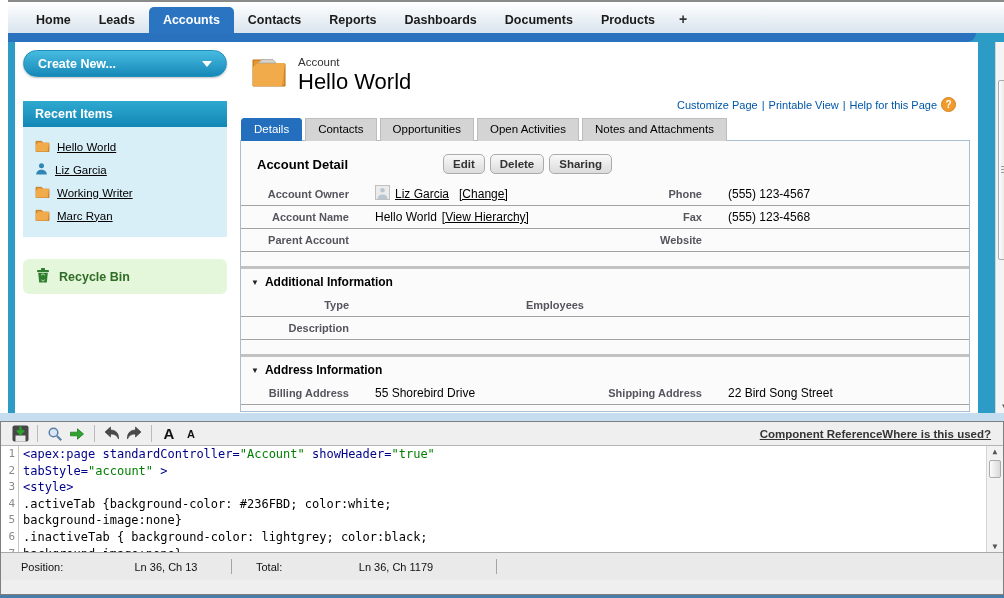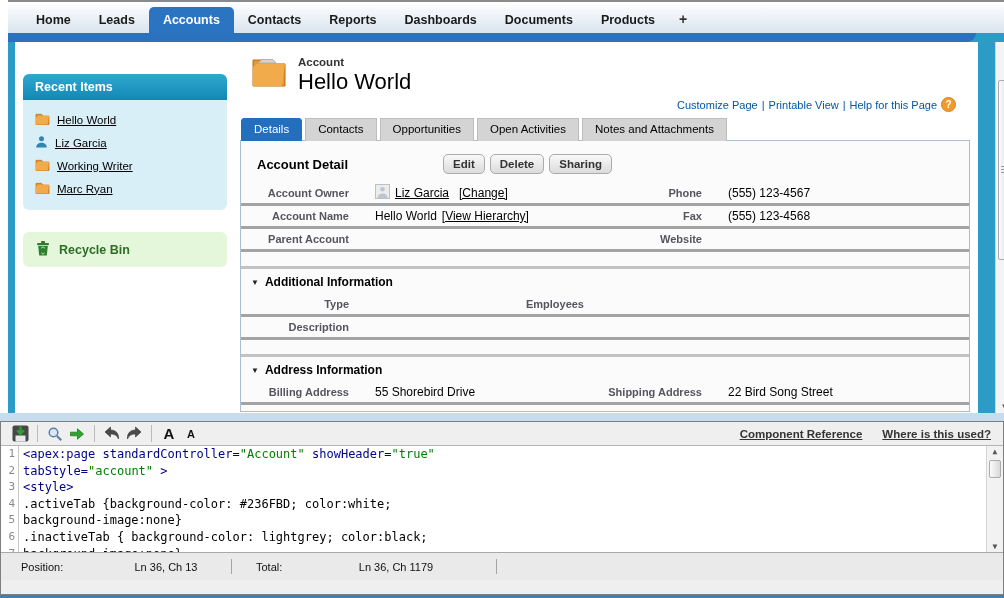--- a/index.html
+++ b/index.html
@@ -33,55 +33,55 @@
              font-size:8px; color:#555; }
 
   
   .sidebar { position:absolute; top:0; left:0; width:218px; height:100%; padding:8px 6px 0 8px; }
   .create-new { height:27px; border-radius:14px; border:1px solid #1E8FBC;
                 background:linear-gradient(#47BCE0,#1688B8); color:#fff; font-weight:bold;
                 font-size:12.5px; display:flex; align-items:center; justify-content:space-between;
                 padding:0 14px; cursor:pointer; box-shadow:0 1px 2px rgba(0,0,0,.25); }
   .dd-arrow { width:0; height:0; border-left:5px solid transparent; border-right:5px solid transparent;
               border-top:6px solid #fff; }
-  .recent-box { margin-top:24px; border-radius:6px; overflow:hidden; }
+  .recent-box { margin-top:24px; border-radius:0; overflow:hidden; }
   .recent-header { background:linear-gradient(#2FA9D0,#1287B5); color:#fff; font-weight:bold;
                    font-size:12.5px; padding:6px 12px; }
   .recent-body { background:#D9EFF8; padding:8px 8px 10px 12px; }
   .recent-item { display:flex; align-items:center; gap:7px; height:23px; }
   .recent-item a { color:#000; text-decoration:underline; font-size:11.5px; cursor:pointer; }
   .recycle-box { margin-top:22px; background:#E5F7DB; border-radius:6px; padding:8px 12px;
                  display:flex; align-items:center; gap:8px; }
   .recycle-label { color:#2F6D27; font-weight:bold; font-size:12.5px; cursor:pointer; }
 
   
   .main { position:absolute; top:0; left:225px; right:8px; height:100%; }
   .entity-header { display:flex; gap:10px; padding:12px 0 0 10px; }
-  .entity-type { font-size:11.5px; font-weight:bold; color:#333; padding-top:2px; }
+  .entity-type { font-size:11.5px; font-weight:normal; color:#333; padding-top:2px; }
   .entity-title { font-size:22px; color:#000; margin-top:1px; }
   .header-links { text-align:right; font-size:11px; margin:2px 14px 4px 0; }
   .header-links a { color:#0157A8; text-decoration:none; cursor:pointer; }
   .hl-sep { color:#0157A8; margin:0 4px; }
   .help-icon { vertical-align:-3px; margin-left:4px; cursor:pointer; }
 
   .subtabs { display:flex; padding-left:1px; margin-bottom:-1px; position:relative; z-index:2; }
   .subtab { font-size:11.5px; padding:4px 12px 5px; margin-right:3px; cursor:pointer;
             background:#d4d4d4; color:#000; border:1px solid #bdbdbd; border-bottom:none; }
   .subtab.active { background:var(--accent); color:#fff; border:1px solid var(--accent);
                    border-radius:3px 3px 0 0; }
 
   .content-box { border:1px solid #A9BFD1; background:#FBFBFB; min-height:272px; padding-bottom:6px; }
   .detail-titlebar { display:flex; align-items:center; padding:13px 16px 9px; }
   .detail-title { font-size:13px; font-weight:bold; color:#000;text-align:center; }
   .btn-group { margin-left:95px; display:flex; gap:5px; }
   .sf-btn { background:linear-gradient(#F9F9F9,#DBDBDB); border:1px solid #ABABAB; border-radius:5px;
             font-weight:bold; font-size:11.5px; color:#333; padding:3px 9px; cursor:pointer; }
 
   .detail-row { display:grid; grid-template-columns:122px 235px 118px 1fr; align-items:center;
-                min-height:23px; border-bottom:3px solid #a3a3a3; }
+                min-height:23px; border-bottom:1px solid #a3a3a3; }
   .f-label { text-align:right; font-size:11px; font-weight:bold; color:#55555e; padding-right:14px; }
   .f-value { font-size:12px; color:#000; padding-left:12px; display:flex; align-items:center; gap:5px; }
   .f-value a { color:#000; text-decoration:underline; cursor:pointer; }
   .section-header { border-top:3px solid #C2C2C2; margin-top:14px; padding:6px 10px 5px;
                     font-size:12px; font-weight:bold; color:#000; display:flex; align-items:center; gap:6px; }
   .sec-arrow { font-size:8px; color:#222; cursor:pointer; }
 
   
   .divider { position:absolute; top:413px; left:0; width:1004px; height:8px; background:#C6DCEF; }
 
@@ -98,21 +98,21 @@
               border:1px solid #666; background:linear-gradient(#fff,#ddd); cursor:pointer;
               display:flex; align-items:center; justify-content:center; }
   .ed-toolbar { height:24px; background:#EFEFEF; border-bottom:1px solid #B5B5B5;
                 display:flex; align-items:center; padding-left:8px; }
   .tb-icon { width:22px; text-align:center; cursor:pointer; line-height:0; }
   .tb-sep { width:1px; height:17px; background:#BBB; margin:0 6px; }
   .tb-undo { transform:none; }
   .tb-redo svg { transform:scaleX(-1); }
   .font-a-big { font-weight:bold; font-size:15px; color:#111; line-height:16px; }
   .font-a-small { font-weight:bold; font-size:11px; color:#111; line-height:16px; }
-  .tb-links { margin-left:auto; margin-right:12px; display:flex; gap:20px; }
+  .tb-links { margin-left:auto; margin-right:12px; display:flex; gap:0; }
   .tb-links a { font-size:11.5px; font-weight:bold; color:#333; text-decoration:underline; cursor:pointer; }
 
   .code-area { height:106px; background:#fff; display:flex; overflow:hidden; position:relative;
                font-family:"DejaVu Sans Mono", monospace; font-size:12px; }
   .gutter { width:18px; text-align:right; padding-right:3px; color:#8a8a8a; font-size:11px;
             border-right:1px solid #C9C9C9; }
   .g-line { height:16.6px; line-height:16.6px; }
   .code-lines { flex:1; padding-left:4px; }
   .code-line { height:16.6px; line-height:16.6px; white-space:pre; cursor:text; }
   .t-tag { color:var(--tag); }
@@ -148,20 +148,24 @@
         <div class="nav-tab">Documents</div>
         <div class="nav-tab">Products</div>
       </div>
     <div class="nav-plus">+</div>
   </div>
   <div class="bluebar"></div>
 
   <div class="whitearea">
 
     <div class="sidebar">
+      <div class="create-new">
+        <span>Create New...</span>
+        <span class="dd-arrow"></span>
+      </div>
       <div class="recent-box">
         <div class="recent-header">Recent Items</div>
         <div class="recent-body" id="recent-items">
             <div class="recent-item">
               <span><svg width="15" height="13" viewBox="0 0 16 14">
                   <path d="M1 2.5 h6 l1.8 2 H15 v9 H1z" fill="#E8962E" stroke="#B96F15" stroke-width="0.8"></path>
                   <path d="M1 6 l2.5-2 h11.5 l-1.5 9.5 H1z" fill="#F2AB4A"></path>
                 </svg></span>
               <a>Hello World</a>
             </div>

